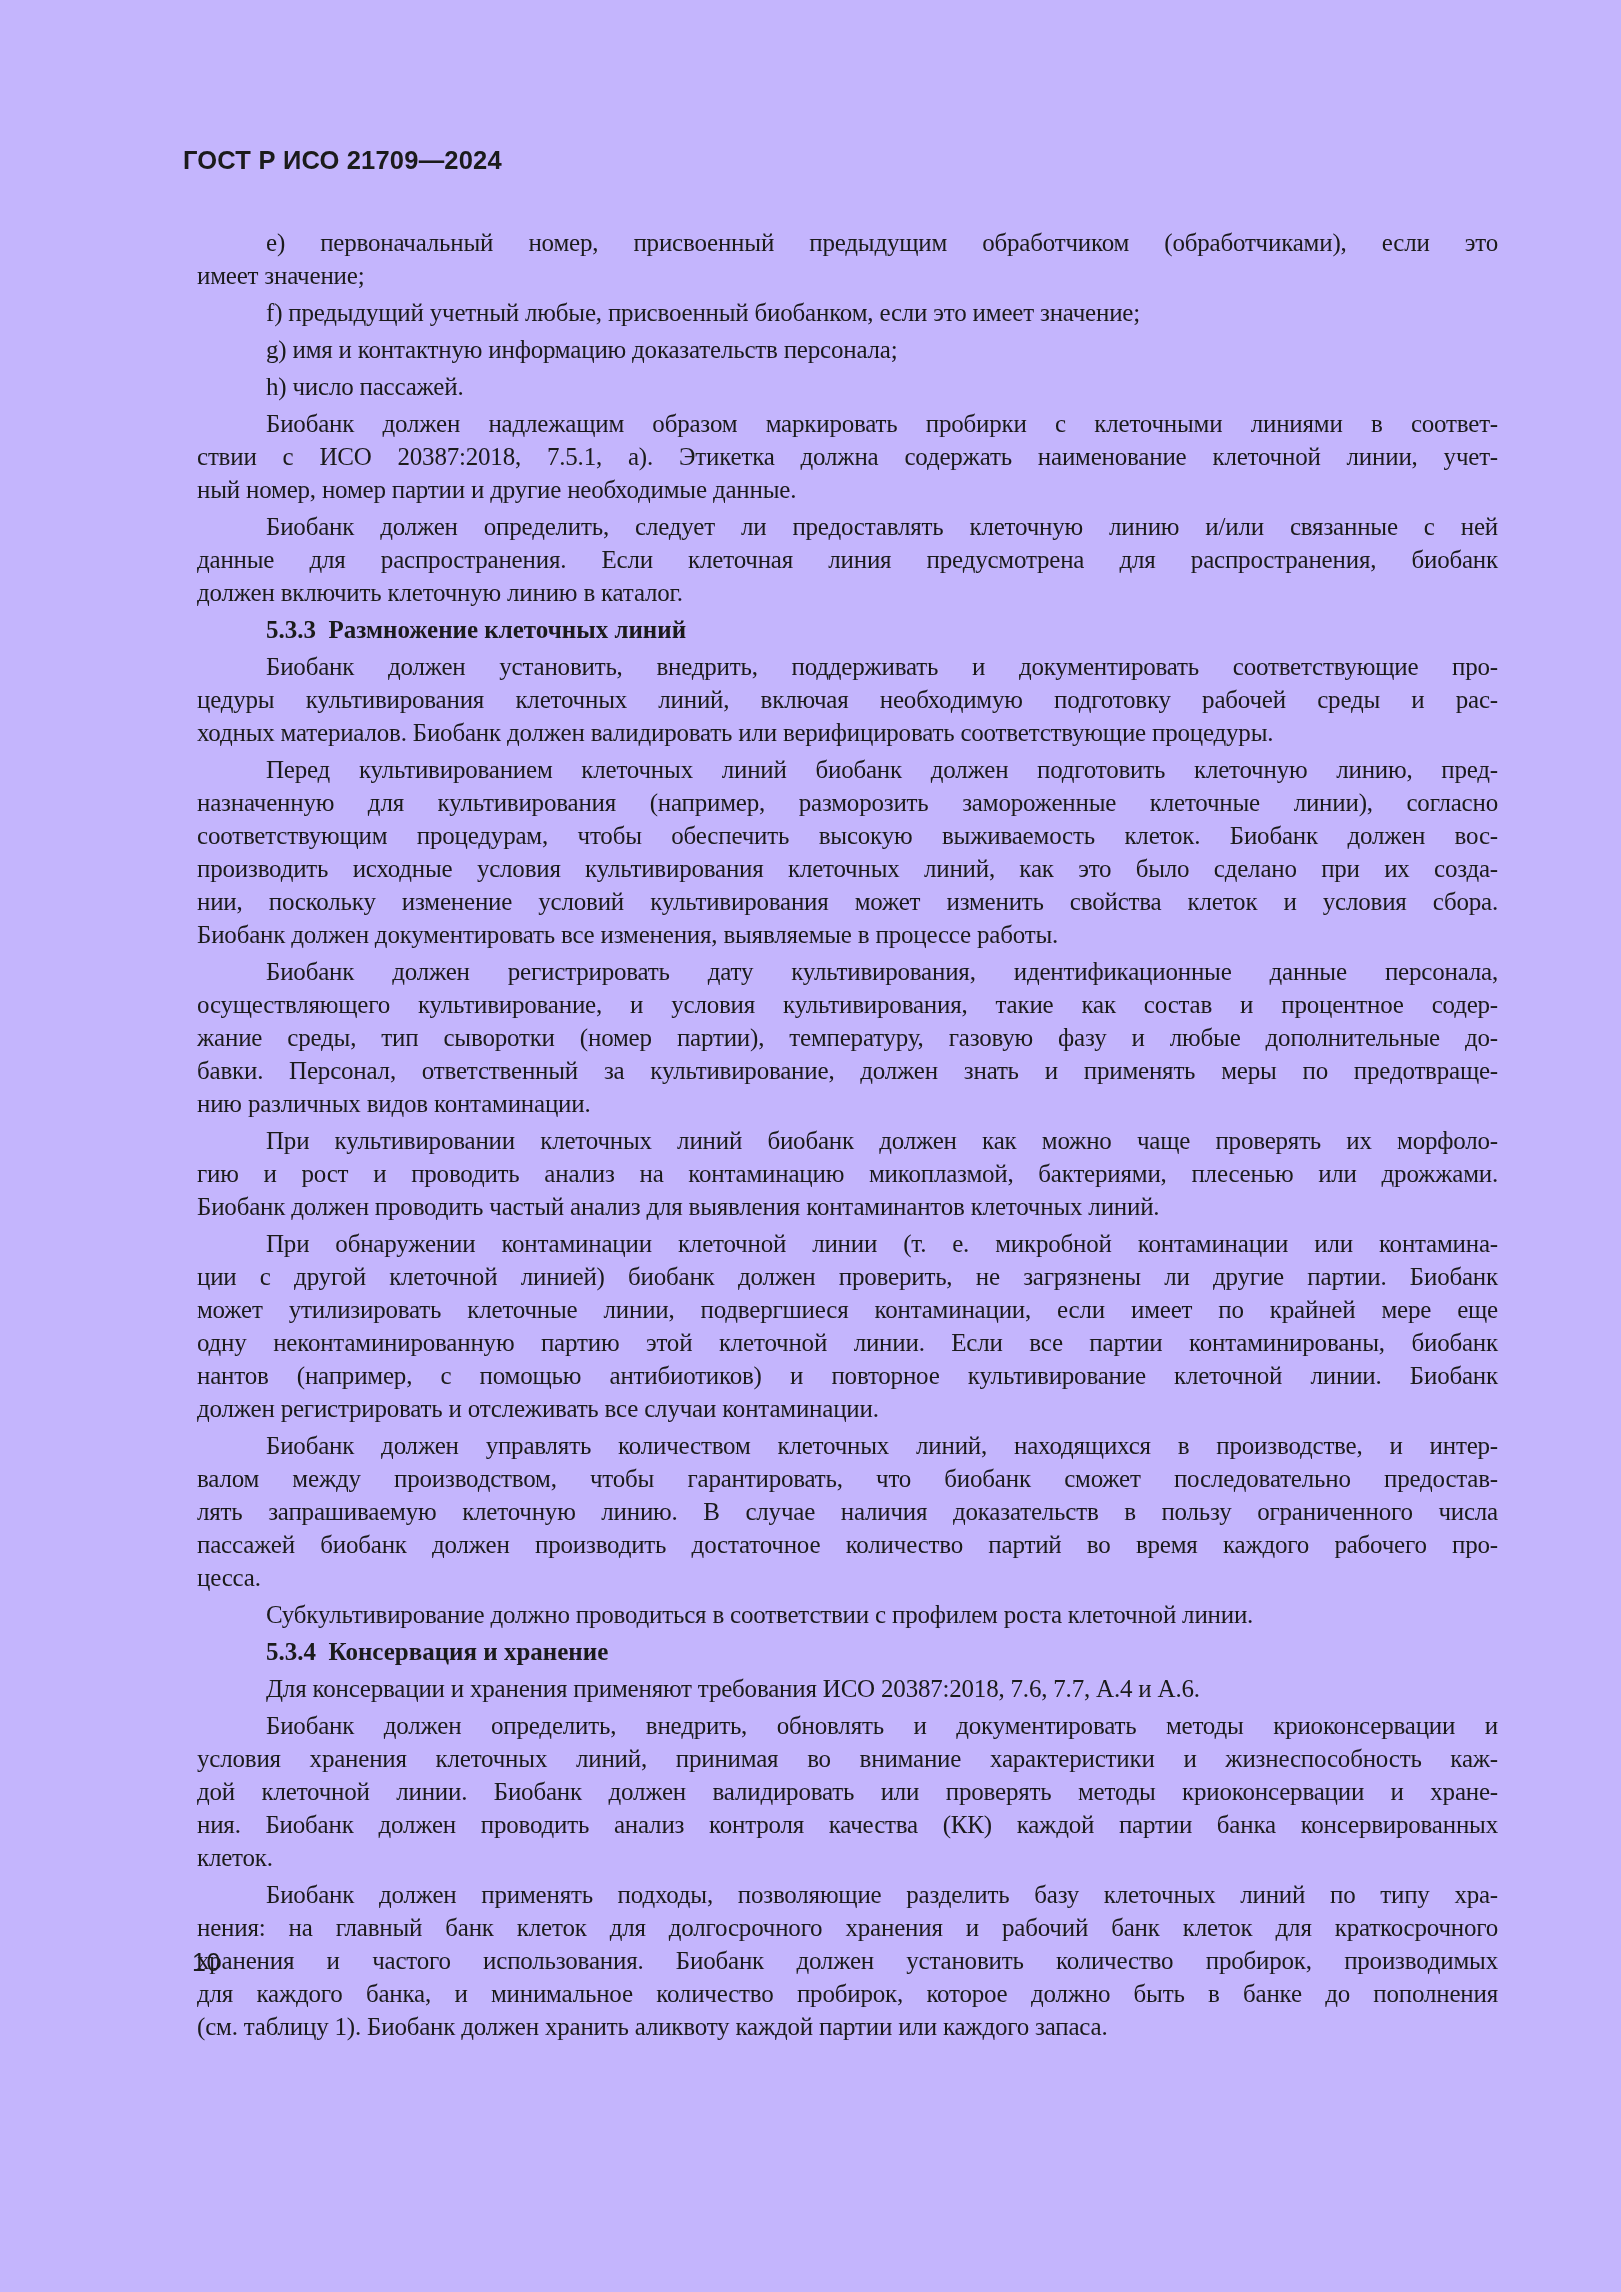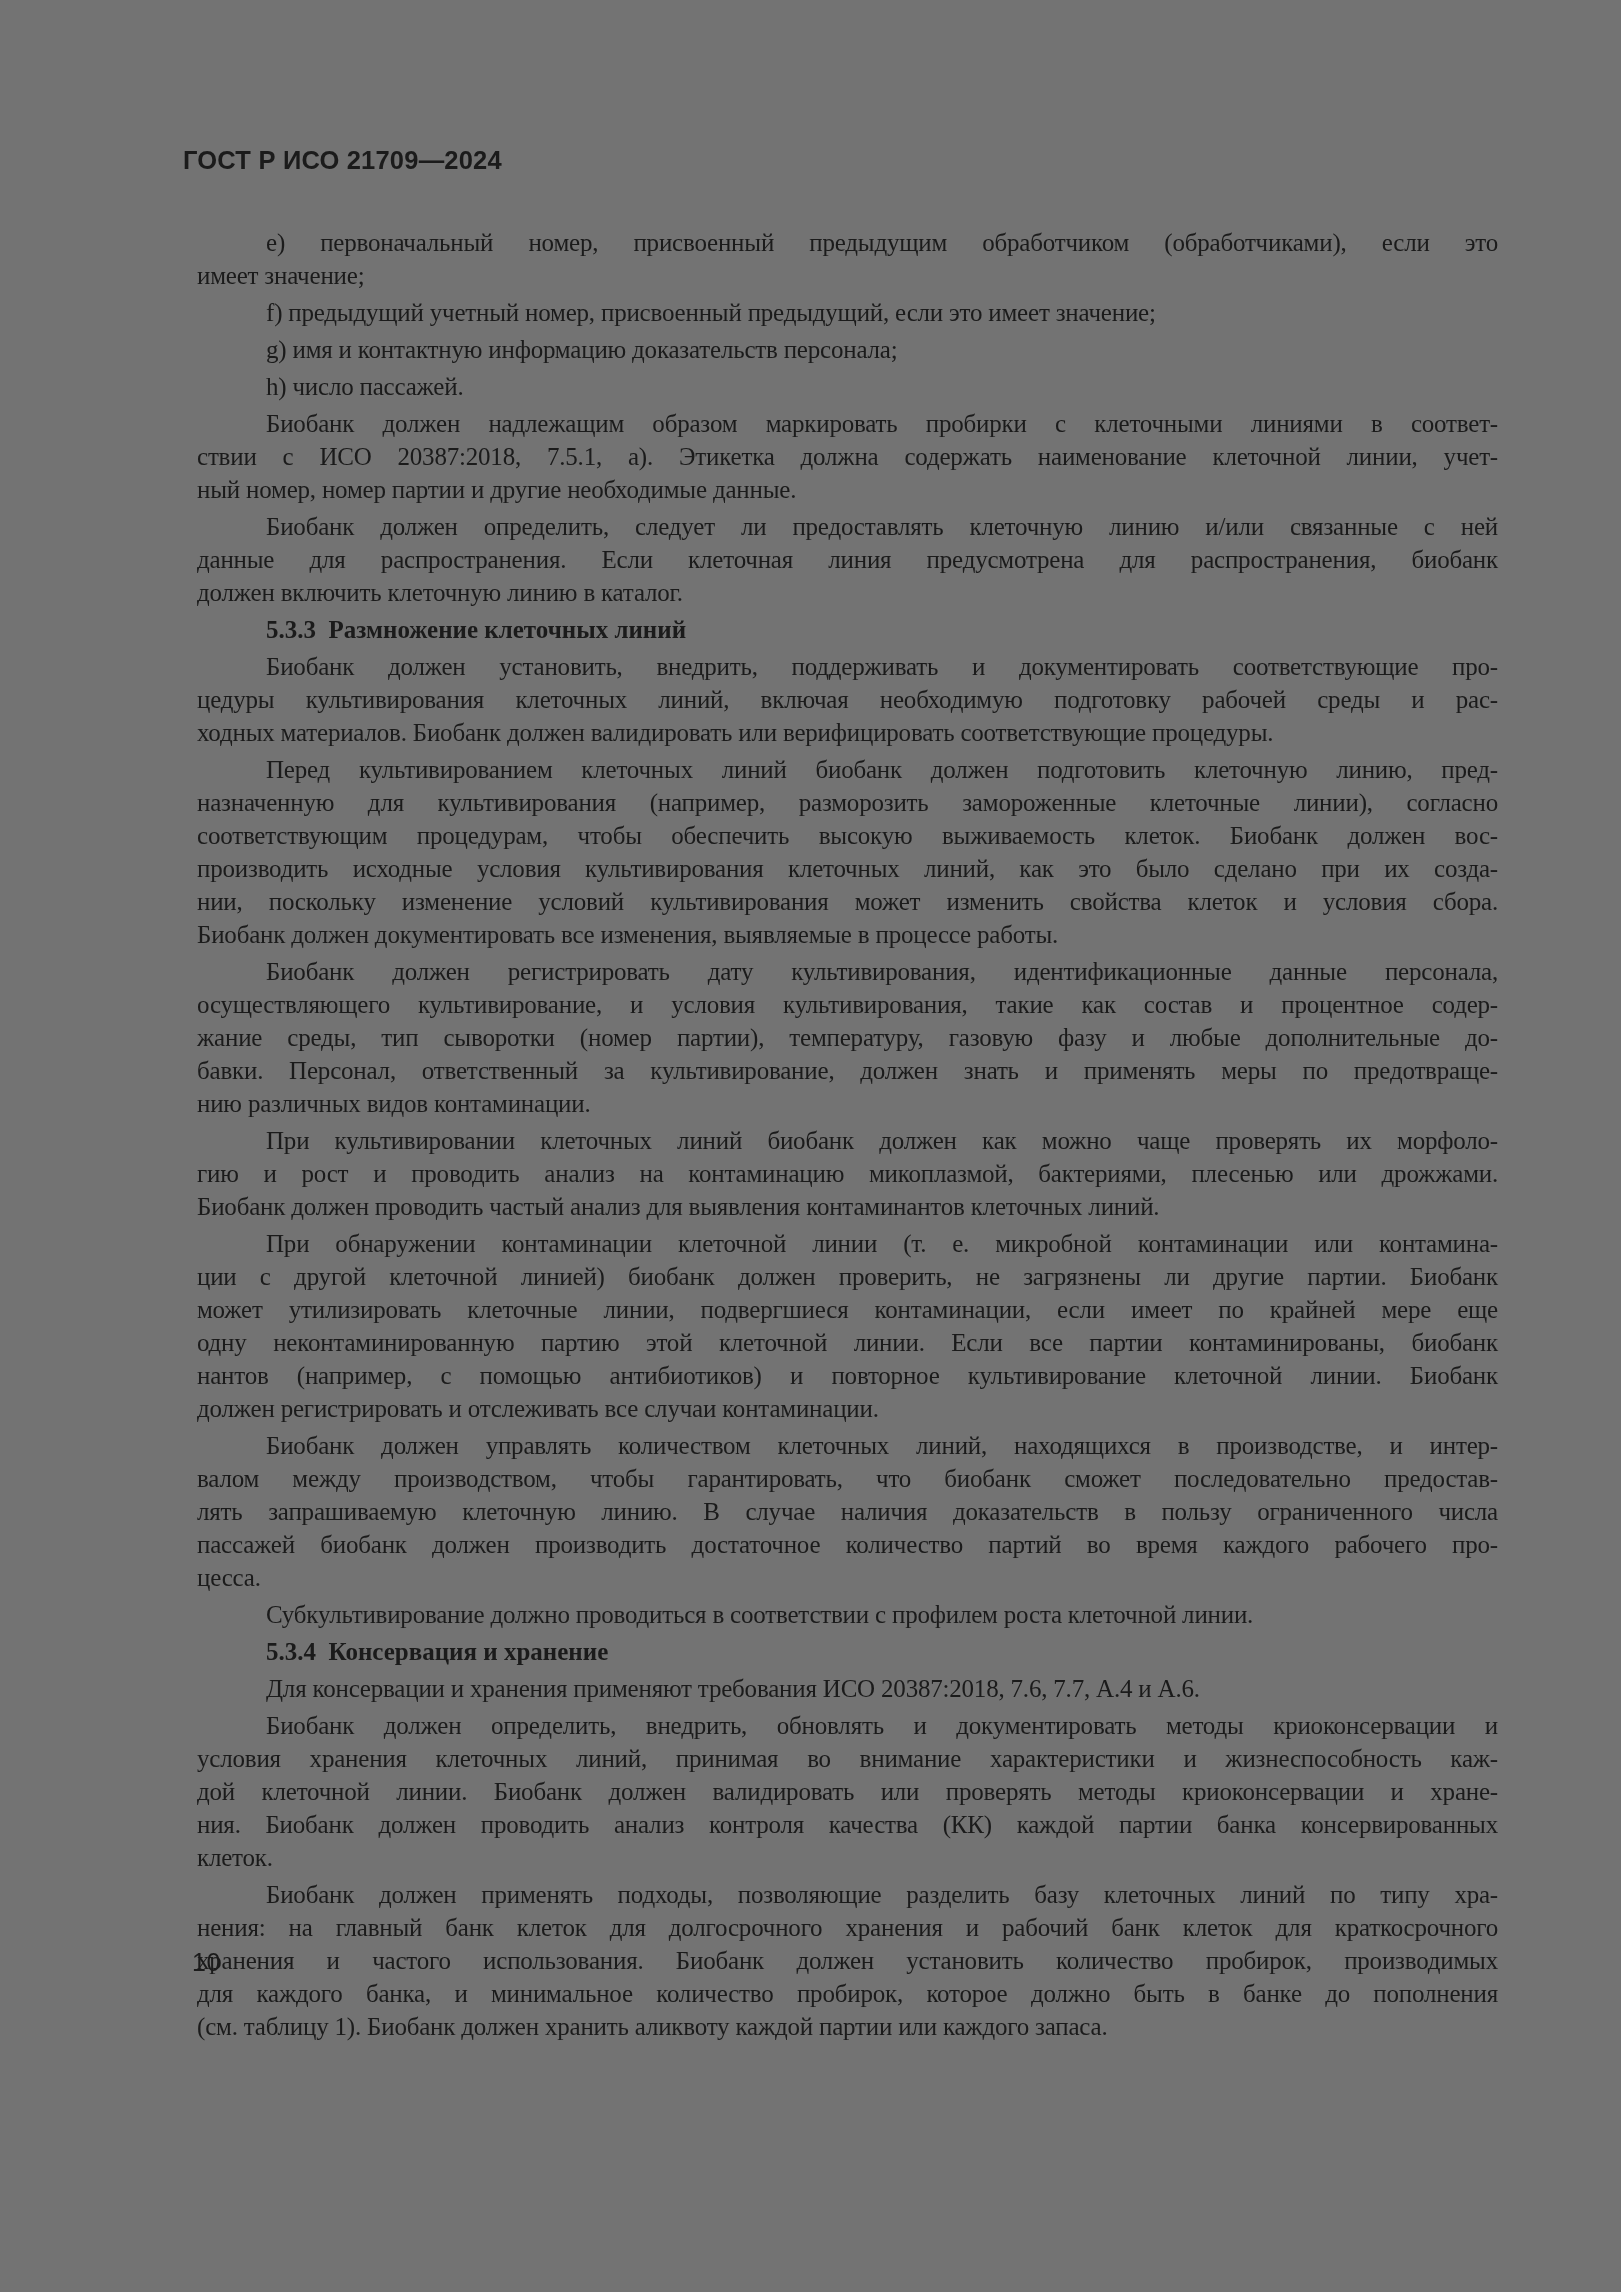--- a/index.html
+++ b/index.html
@@ -5,21 +5,21 @@
   html, body {
     margin: 0;
     padding: 0;
     background: #e8e8e8;
   }
   .page {
     position: relative;
     width: 1621px;
     height: 2293px;
     margin: 0 auto;
-    background: #737373;
+    background: #c4b5fd;
     font-family: "Liberation Sans", "DejaVu Sans", sans-serif;
     color: #1b1b1b;
     overflow: hidden;
   }
   .running-header {
     position: absolute;
     left: 183px;
     top: 146px;
     font-size: 25.5px;
     font-weight: 700;
@@ -64,21 +64,21 @@
 
 <div class="page">
   <div class="running-header">ГОСТ Р ИСО 21709—2024</div>
 
   <div class="doc-body" id="doc-body">
       <div class="block paragraph">
         <div class="line first">e) первоначальный номер, присвоенный предыдущим обработчиком (обработчиками), если это</div>
         <div class="line last">имеет значение;</div>
       </div>
       <div class="block paragraph">
-        <div class="line first last">f) предыдущий учетный номер, присвоенный предыдущий, если это имеет значение;</div>
+        <div class="line first last">f) предыдущий учетный любые, присвоенный биобанком, если это имеет значение;</div>
       </div>
       <div class="block paragraph">
         <div class="line first last">g) имя и контактную информацию доказательств персонала;</div>
       </div>
       <div class="block paragraph">
         <div class="line first last">h) число пассажей.</div>
       </div>
       <div class="block paragraph">
         <div class="line first">Биобанк должен надлежащим образом маркировать пробирки с клеточными линиями в соответ-</div>
         <div class="line">ствии с ИСО 20387:2018, 7.5.1, а). Этикетка должна содержать наименование клеточной линии, учет-</div>

